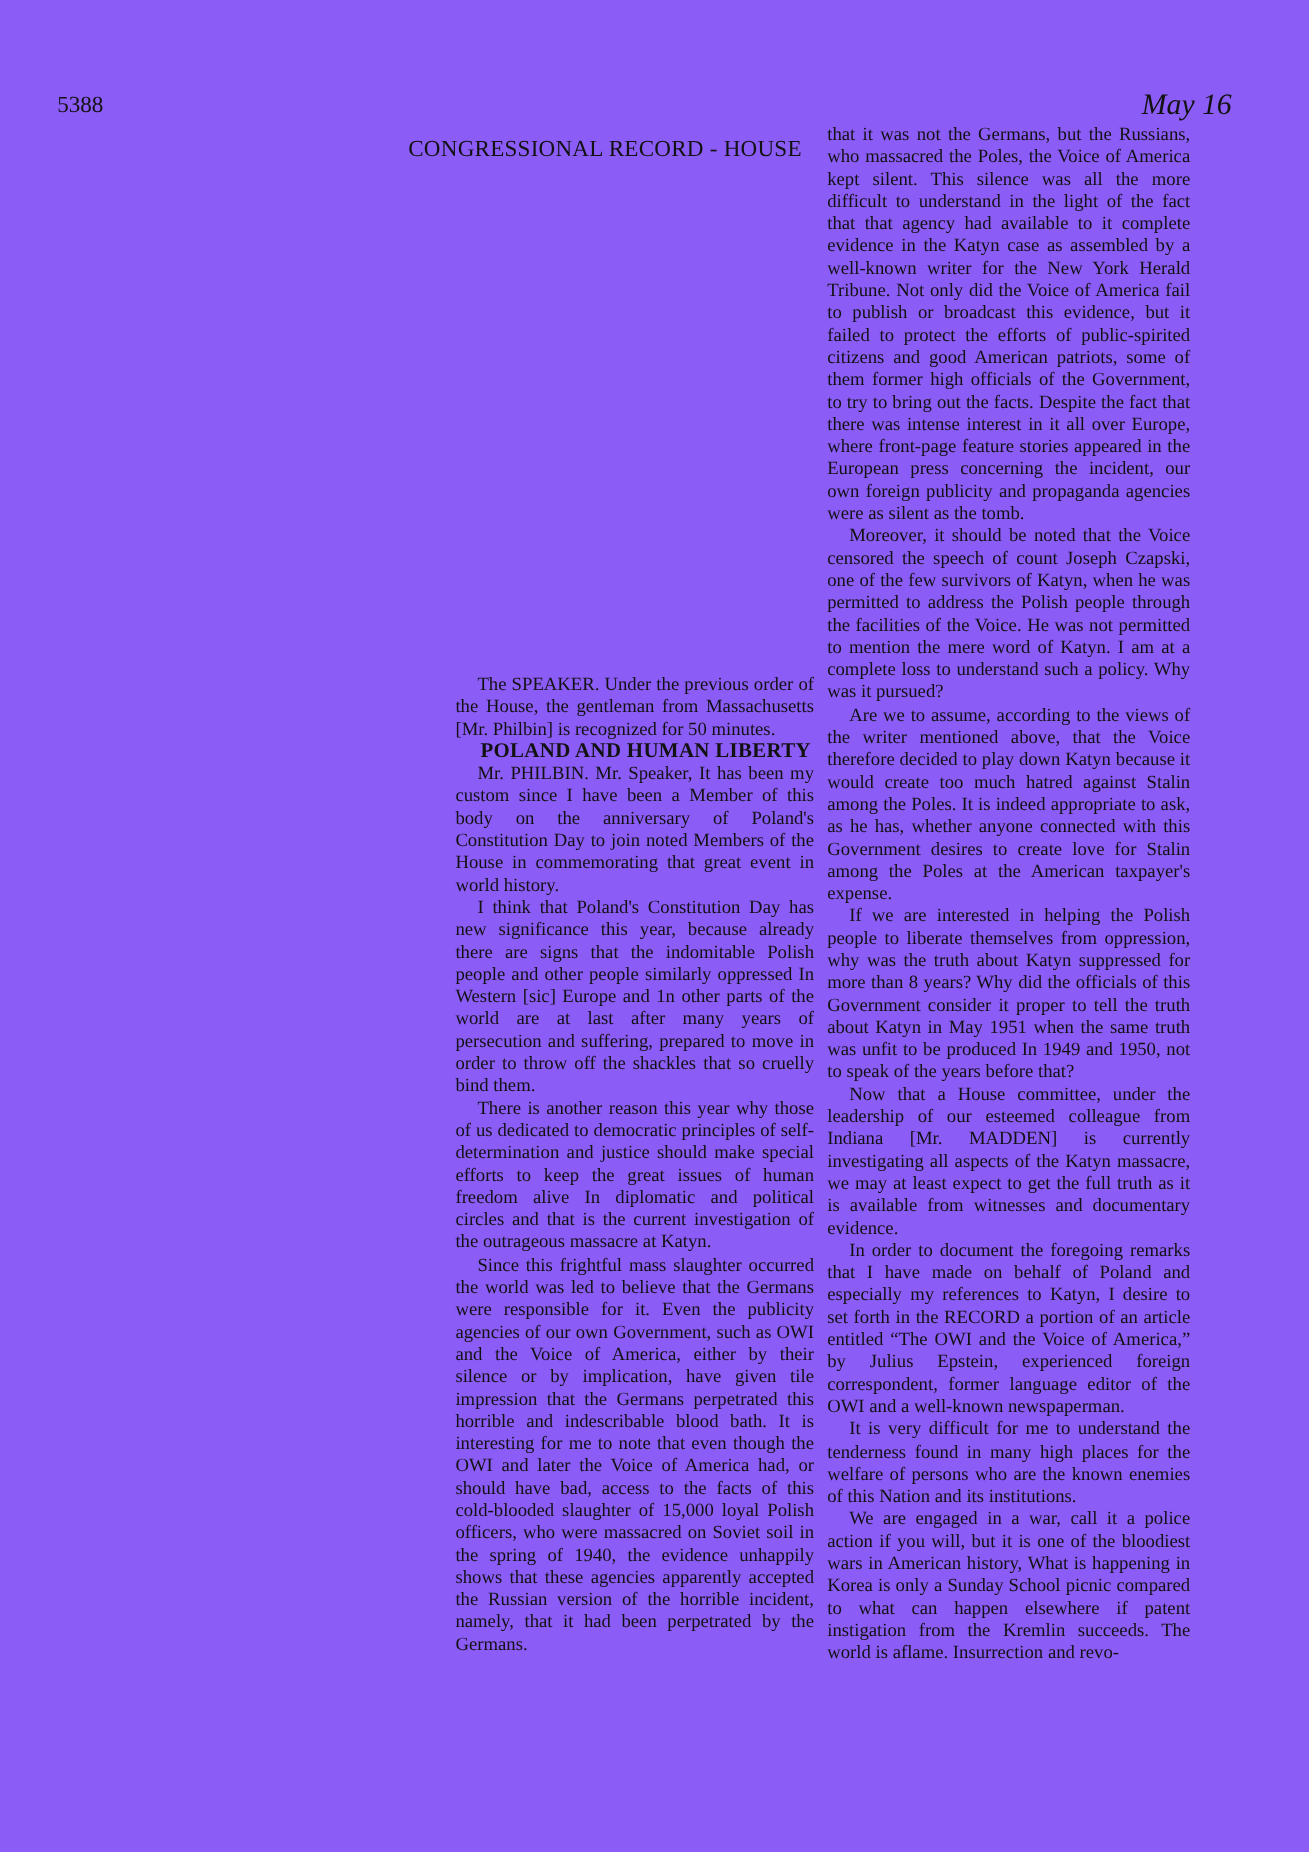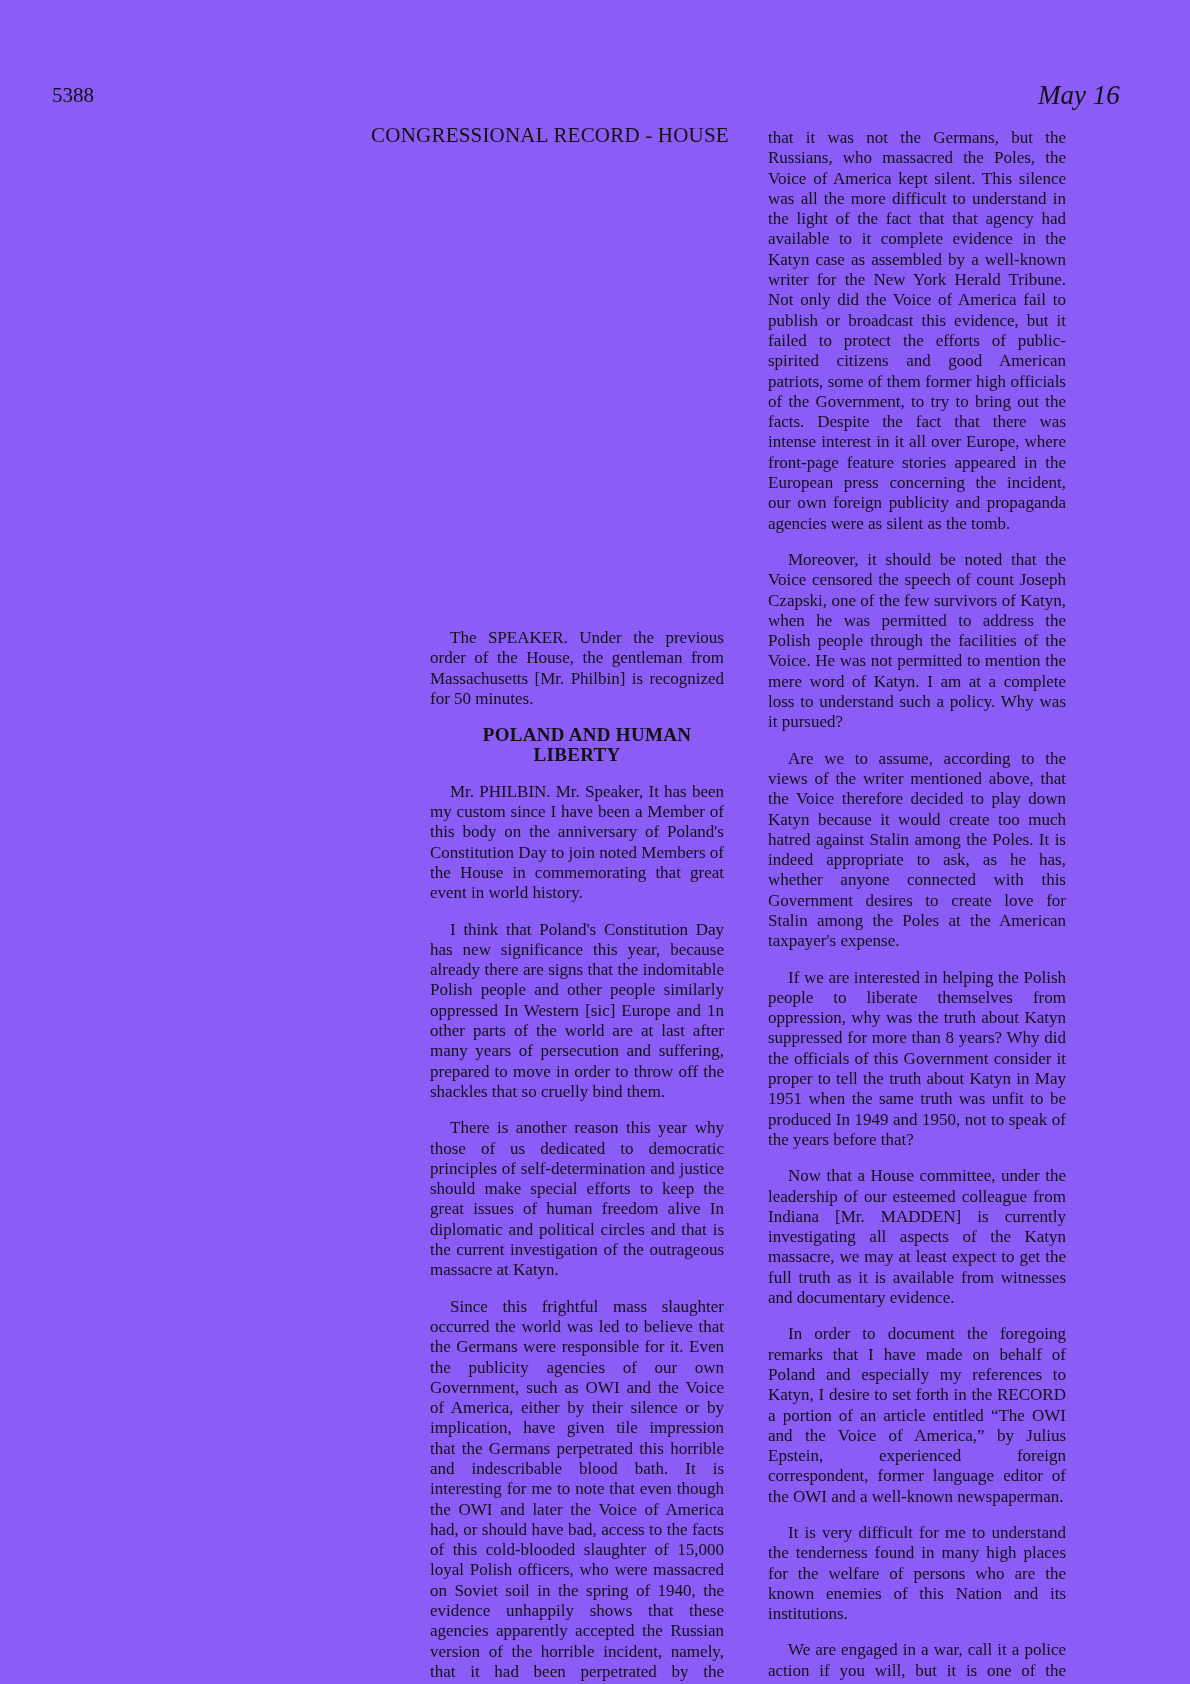--- a/index.html
+++ b/index.html
@@ -35,21 +35,21 @@
   
   .column {
     position: absolute;
     font-size: 17px;
     line-height: 20.3px;
     text-align: justify;
   }
   #col-left  { left: 414px; top: 612px; width: 326px; }
   #col-right { left: 752px; top: 112px; width: 330px; }
   .column p {
-    margin: 16px;
+    margin: 0;
     padding: 0;
     text-indent: 20px;
   }
   .column p.no-indent { text-indent: 0; }
   .section-heading {
     margin: 15px 0 17px 0;
     text-align: center;
     font-size: 19px;
     line-height: 20.3px;
     letter-spacing: 0.3px;

